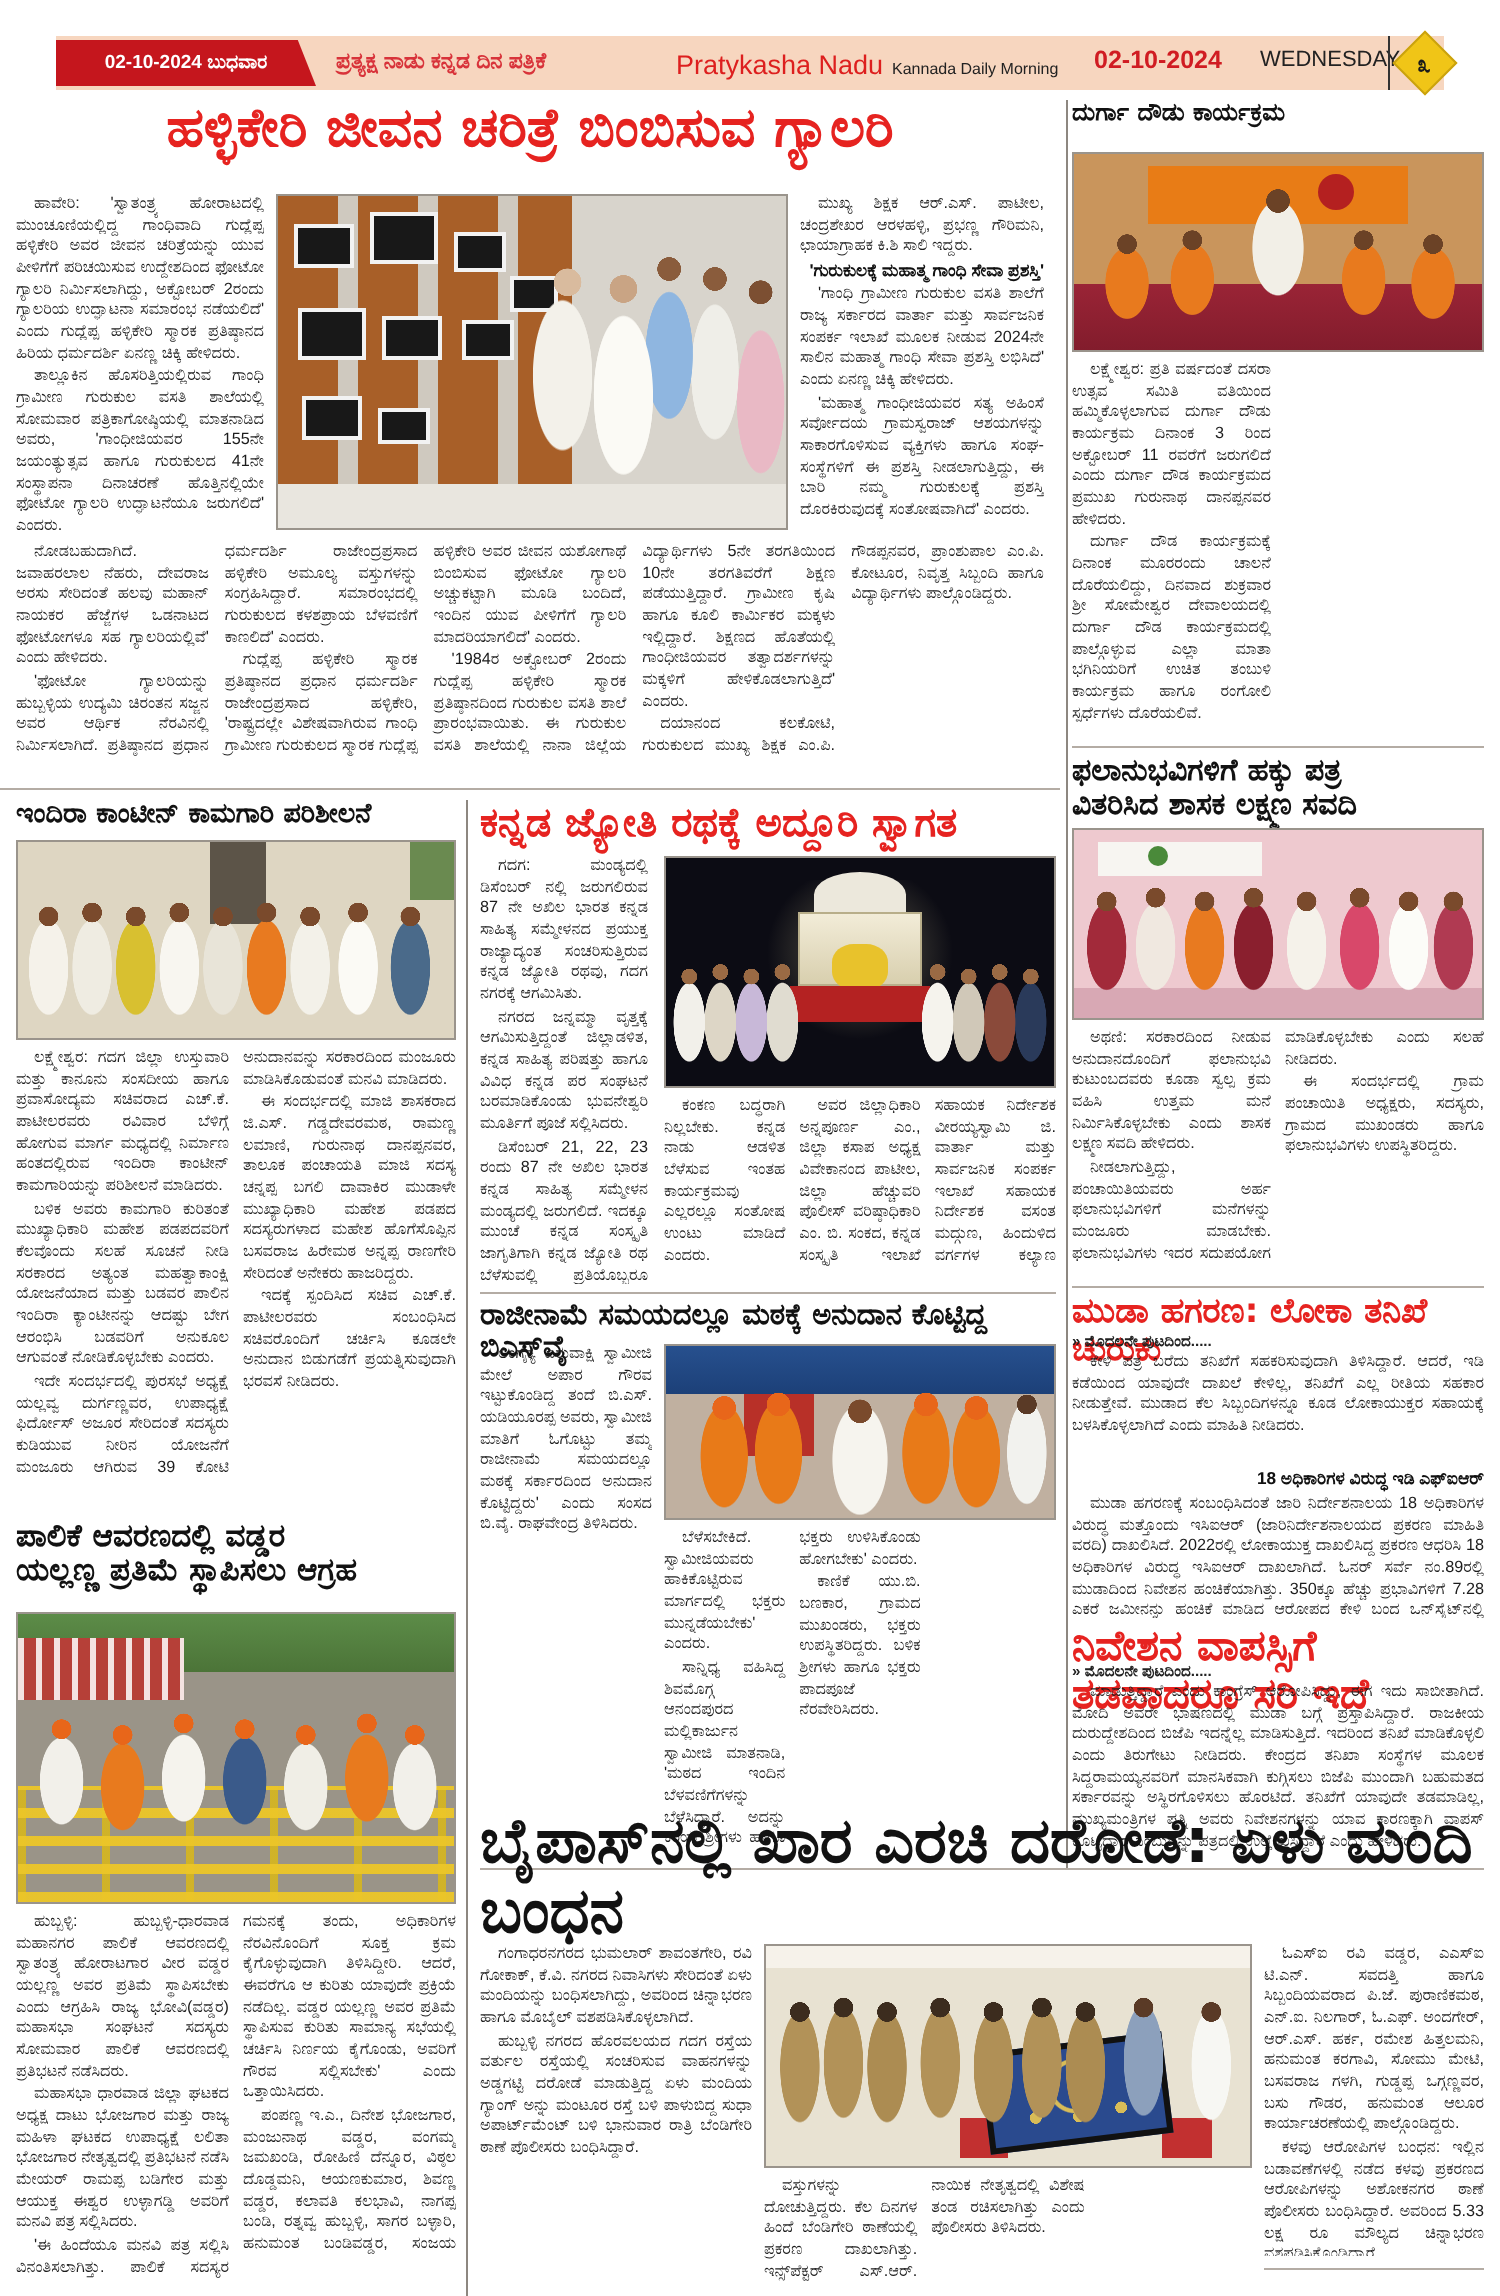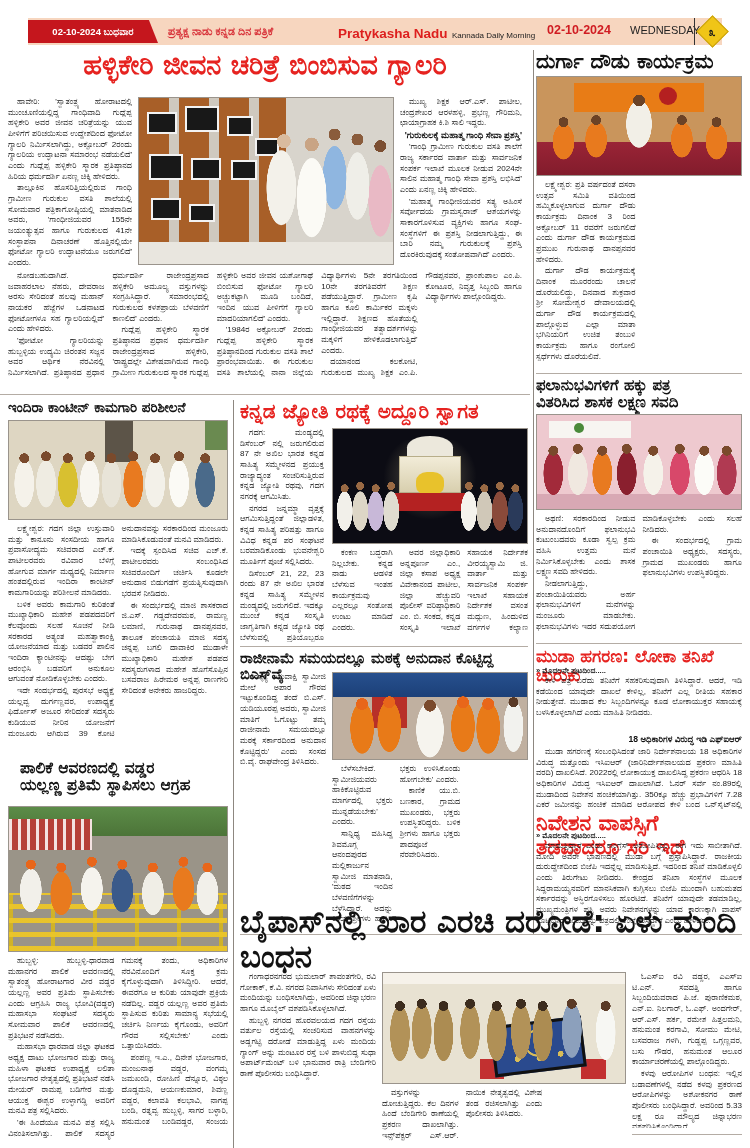--- a/index.html
+++ b/index.html
@@ -160,21 +160,21 @@
 <body>
 
 <div class="page">
 
   <div class="strip"></div>
   <div class="datebox">
       <span>02-10-2024 ಬುಧವಾರ</span>
     </div>
   <div class="abs" style="left:168px;top:25px;font-size:11px;font-weight:bold;color:#d8333a">ಪ್ರತ್ಯಕ್ಷ ನಾಡು ಕನ್ನಡ ದಿನ ಪತ್ರಿಕೆ</div>
   <div class="abs" style="left:338px;top:24px">
-    <span style="font-size:13.5px;font-weight:bold;color:#dd1f1e">Pratykasha Nadu</span>
+    <span style="font-size:13.5px;font-weight:normal;color:#dd1f1e">Pratykasha Nadu</span>
     <span style="font-size:8px;color:#222">Kannada Daily Morning</span>
   </div>
   <div class="abs" style="left:547px;top:23px;font-size:12.5px;font-weight:bold;color:#d01c22">02-10-2024</div>
   <div class="abs" style="left:630px;top:24px;font-size:11px;color:#222">WEDNESDAY</div>
   <div class="vr" style="left:694px;top:18px;height:27px;background:#333"></div>
   <div class="diamond">
       <span>೩</span>
     </div>
 
   <div class="abs hl redtxt" style="left:0;top:50px;width:530px;text-align:center;font-size:27px">ಹಳ್ಳಿಕೇರಿ ಜೀವನ ಚರಿತ್ರೆ ಬಿಂಬಿಸುವ ಗ್ಯಾಲರಿ</div>
@@ -212,21 +212,21 @@
     <p>'ಫೋಟೋ ಗ್ಯಾಲರಿಯನ್ನು ಹುಬ್ಬಳ್ಳಿಯ ಉದ್ಯಮಿ ಚಿರಂತನ ಸಜ್ಜನ ಅವರ ಆರ್ಥಿಕ ನೆರವಿನಲ್ಲಿ ನಿರ್ಮಿಸಲಾಗಿದೆ. ಪ್ರತಿಷ್ಠಾನದ ಪ್ರಧಾನ ಧರ್ಮದರ್ಶಿ ರಾಜೇಂದ್ರಪ್ರಸಾದ ಹಳ್ಳಿಕೇರಿ ಅಮೂಲ್ಯ ವಸ್ತುಗಳನ್ನು ಸಂಗ್ರಹಿಸಿದ್ದಾರೆ. ಸಮಾರಂಭದಲ್ಲಿ ಗುರುಕುಲದ ಕಳಶಪ್ರಾಯ ಬೆಳವಣಿಗೆ ಕಾಣಲಿದೆ' ಎಂದರು.</p>
     <p>ಗುದ್ಲೆಪ್ಪ ಹಳ್ಳಿಕೇರಿ ಸ್ಮಾರಕ ಪ್ರತಿಷ್ಠಾನದ ಪ್ರಧಾನ ಧರ್ಮದರ್ಶಿ ರಾಜೇಂದ್ರಪ್ರಸಾದ ಹಳ್ಳಿಕೇರಿ, 'ರಾಷ್ಟ್ರದಲ್ಲೇ ವಿಶೇಷವಾಗಿರುವ ಗಾಂಧಿ ಗ್ರಾಮೀಣ ಗುರುಕುಲದ ಸ್ಮಾರಕ ಗುದ್ಲೆಪ್ಪ ಹಳ್ಳಿಕೇರಿ ಅವರ ಜೀವನ ಯಶೋಗಾಥೆ ಬಿಂಬಿಸುವ ಫೋಟೋ ಗ್ಯಾಲರಿ ಅಚ್ಚುಕಟ್ಟಾಗಿ ಮೂಡಿ ಬಂದಿದೆ, ಇಂದಿನ ಯುವ ಪೀಳಿಗೆಗೆ ಗ್ಯಾಲರಿ ಮಾದರಿಯಾಗಲಿದೆ' ಎಂದರು.</p>
     <p>'1984ರ ಅಕ್ಟೋಬರ್ 2ರಂದು ಗುದ್ಲೆಪ್ಪ ಹಳ್ಳಿಕೇರಿ ಸ್ಮಾರಕ ಪ್ರತಿಷ್ಠ‍ಾನದಿಂದ ಗುರುಕುಲ ವಸತಿ ಶಾಲೆ ಪ್ರಾರಂಭವಾಯಿತು. ಈ ಗುರುಕುಲ ವಸತಿ ಶಾಲೆಯಲ್ಲಿ ನಾನಾ ಜಿಲ್ಲೆಯ ವಿದ್ಯಾರ್ಥಿಗಳು 5ನೇ ತರಗತಿಯಿಂದ 10ನೇ ತರಗತಿವರೆಗೆ ಶಿಕ್ಷಣ ಪಡೆಯುತ್ತಿದ್ದಾರೆ. ಗ್ರಾಮೀಣ ಕೃಷಿ ಹಾಗೂ ಕೂಲಿ ಕಾರ್ಮಿಕರ ಮಕ್ಕಳು ಇಲ್ಲಿದ್ದಾರೆ. ಶಿಕ್ಷಣದ ಹೊತೆಯಲ್ಲಿ ಗಾಂಧೀಜಿಯವರ ತತ್ವಾದರ್ಶಗಳನ್ನು ಮಕ್ಕಳಿಗೆ ಹೇಳಿಕೊಡಲಾಗುತ್ತಿದೆ' ಎಂದರು.</p>
     <p>ದಯಾನಂದ ಕಲಕೋಟಿ, ಗುರುಕುಲದ ಮುಖ್ಯ ಶಿಕ್ಷಕ ಎಂ.ಪಿ. ಗೌಡಪ್ಪನವರ, ಪ್ರಾಂಶುಪಾಲ ಎಂ.ಪಿ. ಕೋಟೂರ, ನಿವೃತ್ತ ಸಿಬ್ಬಂದಿ ಹಾಗೂ ವಿದ್ಯಾರ್ಥಿಗಳು ಪಾಲ್ಗೊಂಡಿದ್ದರು.</p>
   </div>
 
   <div class="hr" style="left:0;top:394px;width:530px"></div>
   <div class="vr" style="left:533px;top:50px;height:884px"></div>
   <div class="vr" style="left:233px;top:400px;height:748px"></div>
 
-  <div class="abs hl" style="left:536px;top:50px;width:206px;font-size:20px">ದುರ್ಗಾ ದೌಡು ಕಾರ್ಯಕ್ರಮ</div>
+  <div class="abs hl" style="left:536px;top:50px;width:206px;font-size:12px">ದುರ್ಗಾ ದೌಡು ಕಾರ್ಯಕ್ರಮ</div>
   <div class="photo" style="left:536px;top:76px;width:206px;height:100px;background-color:#c9955c">
     <i style="left:18%;top:6%;width:64%;height:30%;background:#e87c16"></i>
     <i style="left:60%;top:10%;width:18px;height:18px;border-radius:50%;background:#b42020"></i>
     <i style="left:0;bottom:0;width:100%;height:34%;background:linear-gradient(#9a2436,#821c2c)"></i>
     <i class="figs figs-durga"></i>
   </div>
   <div class="abs bt c2" style="left:536px;top:180px;width:206px;height:190px">
     <p>ಲಕ್ಷ್ಮೇಶ್ವರ: ಪ್ರತಿ ವರ್ಷದಂತೆ ದಸರಾ ಉತ್ಸವ ಸಮಿತಿ ವತಿಯಿಂದ ಹಮ್ಮಿಕೊಳ್ಳಲಾಗುವ ದುರ್ಗಾ ದೌಡು ಕಾರ್ಯಕ್ರಮ ದಿನಾಂಕ 3 ರಿಂದ ಅಕ್ಟೋಬರ್ 11 ರವರೆಗೆ ಜರುಗಲಿದೆ ಎಂದು ದುರ್ಗಾ ದೌಡ ಕಾರ್ಯಕ್ರಮದ ಪ್ರಮುಖ ಗುರುನಾಥ ದಾನಪ್ಪನವರ ಹೇಳಿದರು.</p>
     <p>ದುರ್ಗಾ ದೌಡ ಕಾರ್ಯಕ್ರಮಕ್ಕೆ ದಿನಾಂಕ ಮೂರರಂದು ಚಾಲನೆ ದೊರೆಯಲಿದ್ದು, ದಿನವಾದ ಶುಕ್ರವಾರ ಶ್ರೀ ಸೋಮೇಶ್ವರ ದೇವಾಲಯದಲ್ಲಿ ದುರ್ಗಾ ದೌಡ ಕಾರ್ಯಕ್ರಮದಲ್ಲಿ ಪಾಲ್ಗೊಳ್ಳುವ ಎಲ್ಲಾ ಮಾತಾ ಭಗಿನಿಯರಿಗೆ ಉಚಿತ ತಂಬುಳಿ ಕಾರ್ಯಕ್ರಮ ಹಾಗೂ ರಂಗೋಲಿ ಸ್ಪರ್ಧೆಗಳು ದೊರೆಯಲಿವೆ.</p>
   </div>
@@ -268,25 +268,25 @@
   <div class="abs hl" style="left:8px;top:400px;width:222px;font-size:13.5px">ಇಂದಿರಾ ಕಾಂಟೀನ್ ಕಾಮಗಾರಿ ಪರಿಶೀಲನೆ</div>
   <div class="photo" style="left:8px;top:420px;width:220px;height:100px;background-color:#ded6c2">
     <i style="left:44%;top:0;width:13%;height:42%;background:#5c5448"></i>
     <i style="left:90%;top:0;width:10%;height:30%;background:#6a8a50"></i>
     <i class="figs figs-canteen"></i>
   </div>
   <div class="abs bt c2" style="left:8px;top:524px;width:220px;height:232px">
     <p>ಲಕ್ಷ್ಮೇಶ್ವರ: ಗದಗ ಜಿಲ್ಲಾ ಉಸ್ತುವಾರಿ ಮತ್ತು ಕಾನೂನು ಸಂಸದೀಯ ಹಾಗೂ ಪ್ರವಾಸೋದ್ಯಮ ಸಚಿವರಾದ ಎಚ್.ಕೆ. ಪಾಟೀಲರವರು ರವಿವಾರ ಬೆಳಿಗ್ಗೆ ಹೋಗುವ ಮಾರ್ಗ ಮಧ್ಯದಲ್ಲಿ ನಿರ್ಮಾಣ ಹಂತದಲ್ಲಿರುವ ಇಂದಿರಾ ಕಾಂಟೀನ್ ಕಾಮಗಾರಿಯನ್ನು ಪರಿಶೀಲನೆ ಮಾಡಿದರು.</p>
     <p>ಬಳಿಕ ಅವರು ಕಾಮಗಾರಿ ಕುರಿತಂತೆ ಮುಖ್ಯಾಧಿಕಾರಿ ಮಹೇಶ ಪಡಪದವರಿಗೆ ಕೆಲವೊಂದು ಸಲಹೆ ಸೂಚನೆ ನೀಡಿ ಸರಕಾರದ ಅತ್ಯಂತ ಮಹತ್ವಾಕಾಂಕ್ಷಿ ಯೋಜನೆಯಾದ ಮತ್ತು ಬಡವರ ಪಾಲಿನ ಇಂದಿರಾ ಕ್ಯಾಂಟೀನನ್ನು ಆದಷ್ಟು ಬೇಗ ಆರಂಭಿಸಿ ಬಡವರಿಗೆ ಅನುಕೂಲ ಆಗುವಂತೆ ನೋಡಿಕೊಳ್ಳಬೇಕು ಎಂದರು.</p>
     <p>ಇದೇ ಸಂದರ್ಭದಲ್ಲಿ ಪುರಸಭೆ ಅಧ್ಯಕ್ಷೆ ಯಲ್ಲವ್ವ ದುರ್ಗಣ್ಣವರ, ಉಪಾಧ್ಯಕ್ಷೆ ಫಿರ್ದೋಸ್ ಅಜೂರ ಸೇರಿದಂತೆ ಸದಸ್ಯರು ಕುಡಿಯುವ ನೀರಿನ ಯೋಜನೆಗೆ ಮಂಜೂರು ಆಗಿರುವ 39 ಕೋಟಿ ಅನುದಾನವನ್ನು ಸರಕಾರದಿಂದ ಮಂಜೂರು ಮಾಡಿಸಿಕೊಡುವಂತೆ ಮನವಿ ಮಾಡಿದರು.</p>
+    <p>ಈ ಸಂದರ್ಭದಲ್ಲಿ ಮಾಜಿ ಶಾಸಕರಾದ ಜಿ.ಎಸ್. ಗಡ್ಡದೇವರಮಠ, ರಾಮಣ್ಣ ಲಮಾಣಿ, ಗುರುನಾಥ ದಾನಪ್ಪನವರ, ತಾಲೂಕ ಪಂಚಾಯತಿ ಮಾಜಿ ಸದಸ್ಯ ಚನ್ನಪ್ಪ ಬಗಲಿ ದಾವಾಕಿರ ಮುಡಾಳೇ ಮುಖ್ಯಾಧಿಕಾರಿ ಮಹೇಶ ಪಡಪದ ಸದಸ್ಯರುಗಳಾದ ಮಹೇಶ ಹೊಗೆಸೊಪ್ಪಿನ ಬಸವರಾಜ ಹಿರೇಮಠ ಅನ್ನಪ್ಪ ರಾಣಗೇರಿ ಸೇರಿದಂತೆ ಅನೇಕರು ಹಾಜರಿದ್ದರು.</p>
     <p>ಇದಕ್ಕೆ ಸ್ಪಂದಿಸಿದ ಸಚಿವ ಎಚ್.ಕೆ. ಪಾಟೀಲರವರು ಸಂಬಂಧಿಸಿದ ಸಚಿವರೊಂದಿಗೆ ಚರ್ಚಿಸಿ ಕೂಡಲೇ ಅನುದಾನ ಬಿಡುಗಡೆಗೆ ಪ್ರಯತ್ನಿಸುವುದಾಗಿ ಭರವಸೆ ನೀಡಿದರು.</p>
-    <p>ಈ ಸಂದರ್ಭದಲ್ಲಿ ಮಾಜಿ ಶಾಸಕರಾದ ಜಿ.ಎಸ್. ಗಡ್ಡದೇವರಮಠ, ರಾಮಣ್ಣ ಲಮಾಣಿ, ಗುರುನಾಥ ದಾನಪ್ಪನವರ, ತಾಲೂಕ ಪಂಚಾಯತಿ ಮಾಜಿ ಸದಸ್ಯ ಚನ್ನಪ್ಪ ಬಗಲಿ ದಾವಾಕಿರ ಮುಡಾಳೇ ಮುಖ್ಯಾಧಿಕಾರಿ ಮಹೇಶ ಪಡಪದ ಸದಸ್ಯರುಗಳಾದ ಮಹೇಶ ಹೊಗೆಸೊಪ್ಪಿನ ಬಸವರಾಜ ಹಿರೇಮಠ ಅನ್ನಪ್ಪ ರಾಣಗೇರಿ ಸೇರಿದಂತೆ ಅನೇಕರು ಹಾಜರಿದ್ದರು.</p>
-  </div>
-
-  <div class="abs hl" style="left:20px;top:760px;width:222px;font-size:15.5px">
+  </div>
+
+  <div class="abs hl" style="left:8px;top:760px;width:222px;font-size:15.5px">
     <div>ಪಾಲಿಕೆ ಆವರಣದಲ್ಲಿ ವಡ್ಡರ</div>
     <div>ಯಲ್ಲಣ್ಣ ಪ್ರತಿಮೆ ಸ್ಥಾಪಿಸಲು ಆಗ್ರಹ</div>
   </div>
   <div class="photo" style="left:8px;top:806px;width:220px;height:146px;background-color:#9a9488">
     <i style="left:0;top:0;width:100%;height:20%;background:linear-gradient(#5c8c48,#4c7438)"></i>
     <i style="left:0;top:8%;width:38%;height:22%;background:#b64038;background-image:repeating-linear-gradient(90deg,rgba(255,255,255,.85) 0 3px,rgba(0,0,0,0) 3px 9px)"></i>
     <i style="left:0;bottom:0;width:100%;height:40%;background-image:repeating-linear-gradient(0deg,rgba(236,198,40,.95) 0 5px,rgba(0,0,0,0) 5px 14px),repeating-linear-gradient(90deg,rgba(214,182,30,.9) 0 4px,rgba(0,0,0,0) 4px 42px)"></i>
     <i class="figs figs-palike"></i>
   </div>
   <div class="abs bt c2" style="left:8px;top:956px;width:220px;height:186px">

